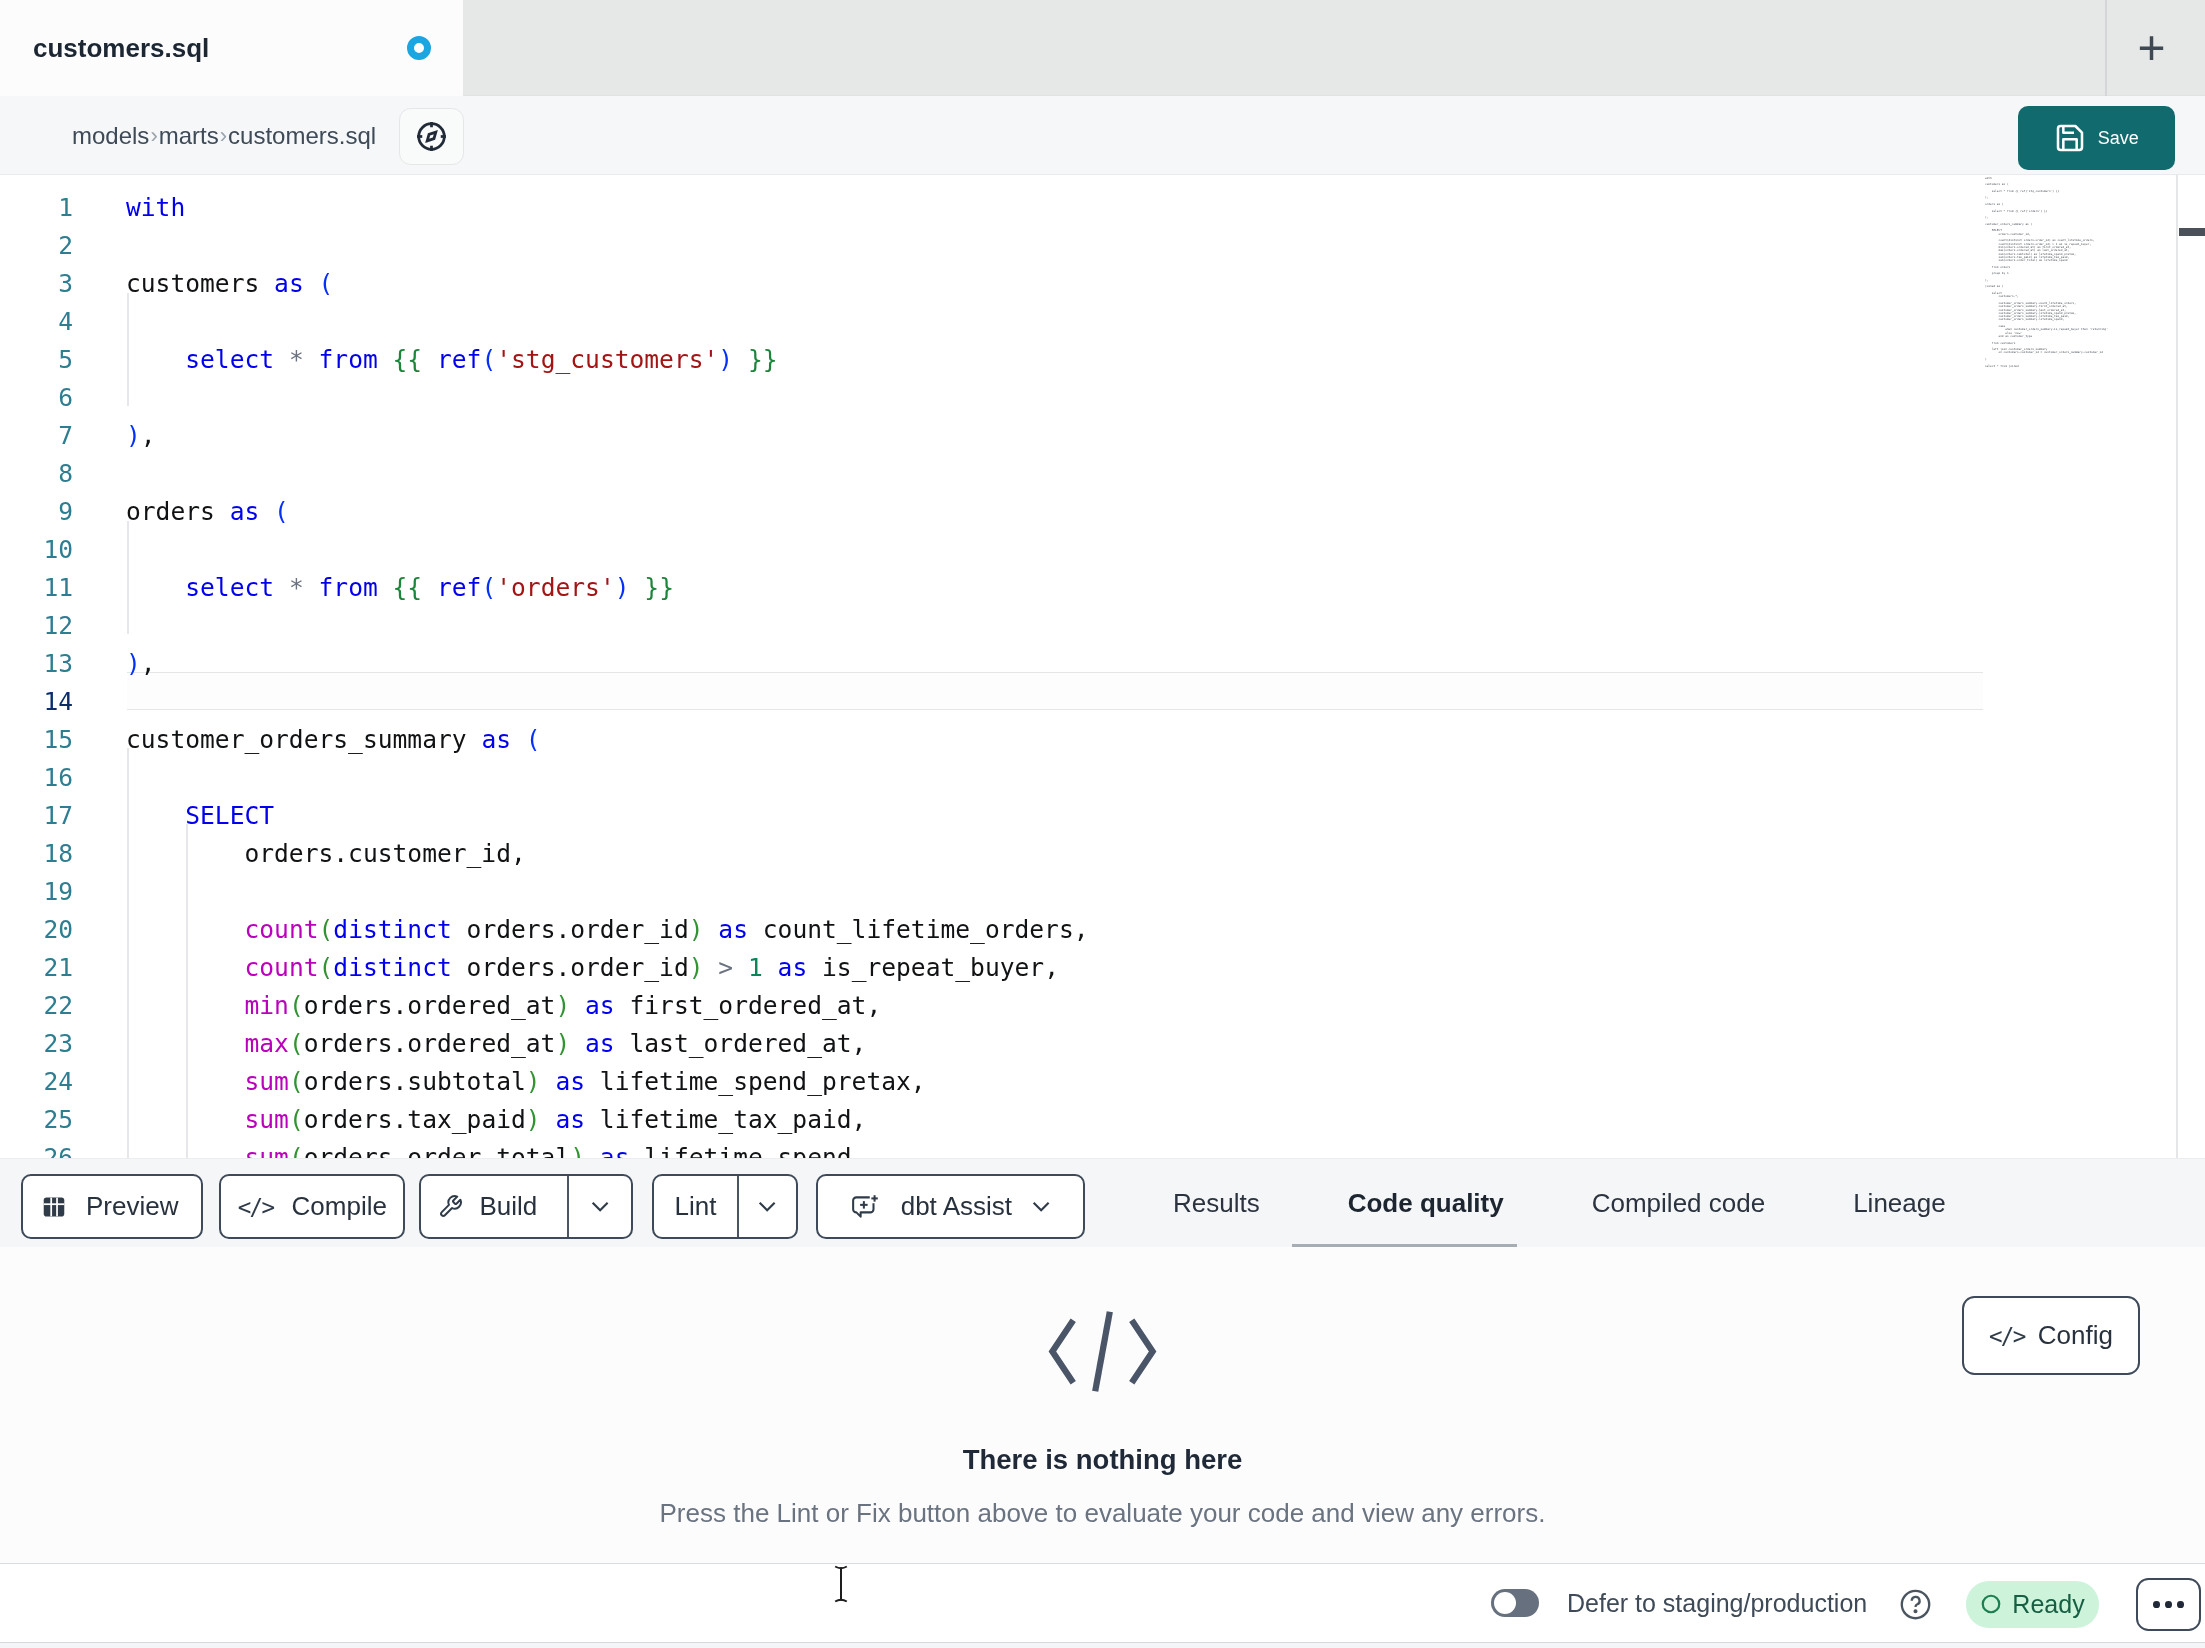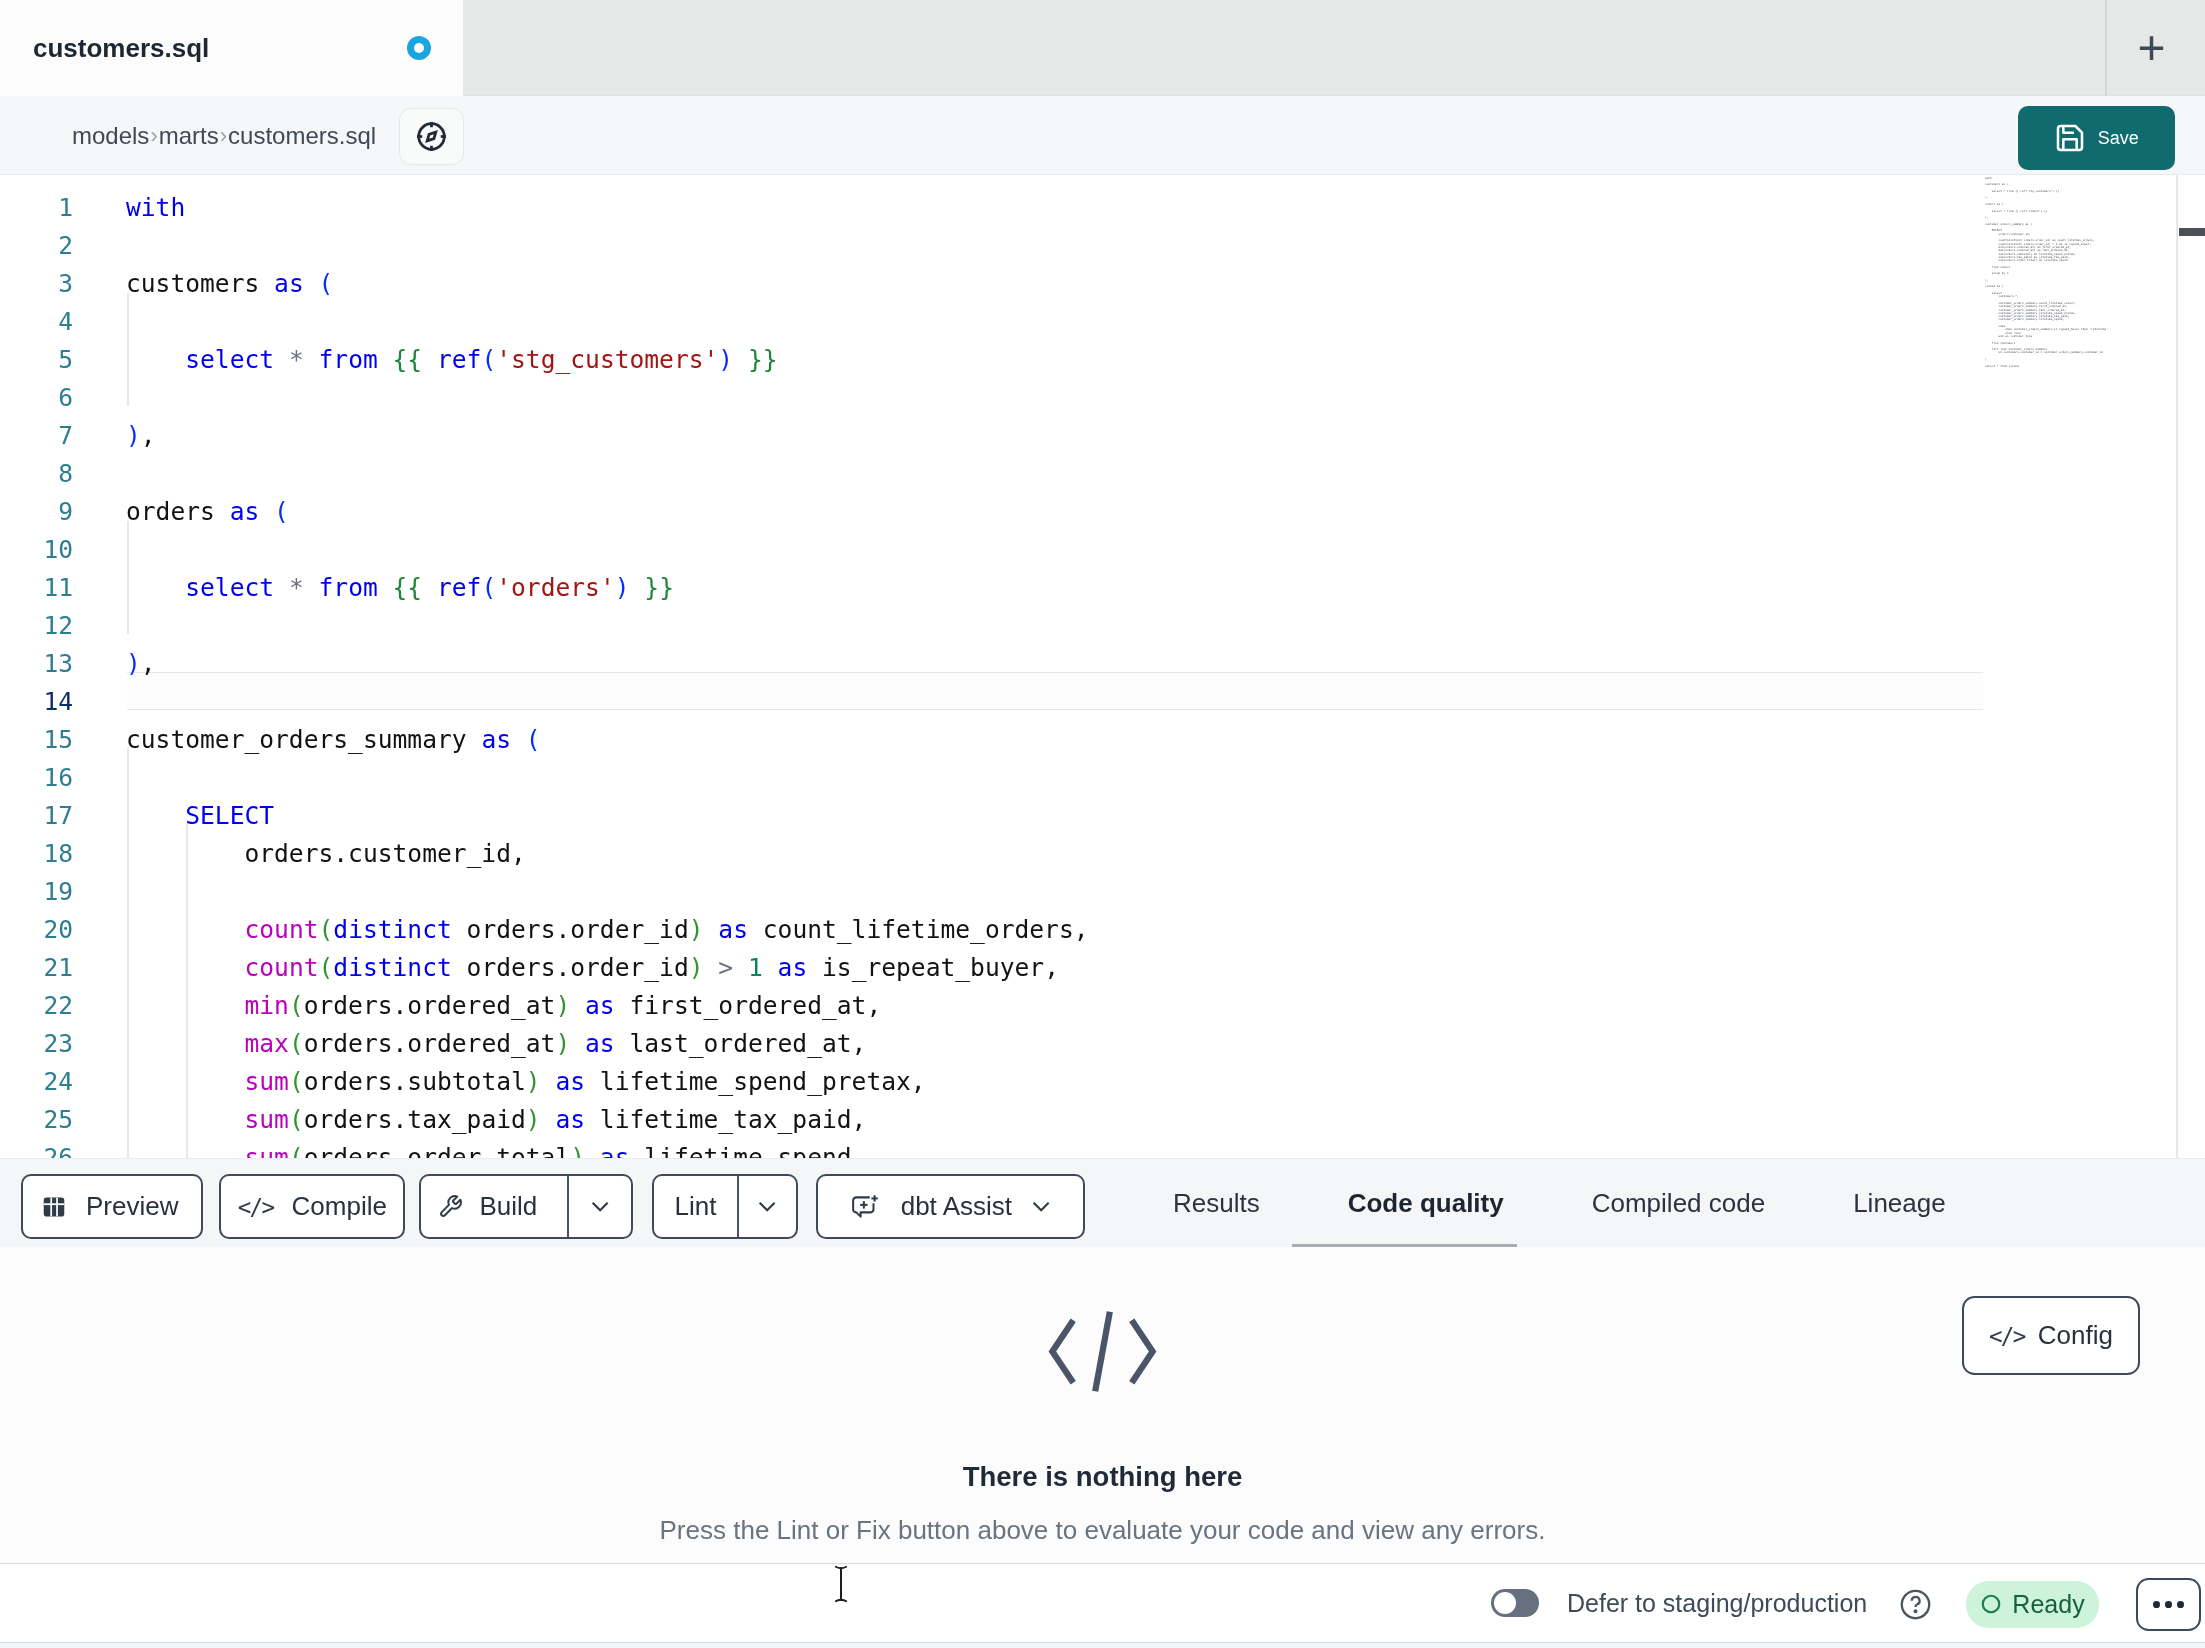--- a/index.html
+++ b/index.html
@@ -76,21 +76,21 @@
   .code-glyph { font-family:"DejaVu Sans Mono",monospace; font-size:22.5px; color:#2F3B48; letter-spacing:-1.7px; }
   .paneltabs { position:absolute; top:0; height:88px; display:flex; align-items:center; }
   .ptab { font-size:26px; color:#2A333F; cursor:pointer; }
   .ptab.active { font-weight:700; color:#1D2630; }
   .tab-underline { position:absolute; left:1292px; top:1244px; width:225px; height:6.7px;
     background:#A7ADB4; }
 
   
   .panel { position:absolute; left:0; top:1247px; width:2205px; height:316px; background:#FCFCFD; }
   .empty { position:absolute; left:0; top:58px; width:2205px; text-align:center; }
-  .empty-title { margin-top:60px; font-size:27.5px; font-weight:700; color:#1F2937; }
+  .empty-title { margin-top:43px; font-size:27.5px; font-weight:700; color:#1F2937; }
   .empty-desc { margin-top:22px; font-size:26px; color:#6A7380; }
   .config-btn { position:absolute; left:1962px; top:49px; width:178px; height:79px;
     background:#fff; border:2.1px solid #3E4A59; border-radius:12.5px;
     display:flex; align-items:center; justify-content:center; gap:13.3px;
     font-size:26px; color:#28323E; cursor:pointer; }
 
   
   .statusbar { position:absolute; left:0; top:1563px; width:2205px; height:79px;
     background:#fff; border-top:1.7px solid #DADDDF; }
   .bottom-strip { position:absolute; left:0; top:1642px; width:2205px; height:5.8px;

